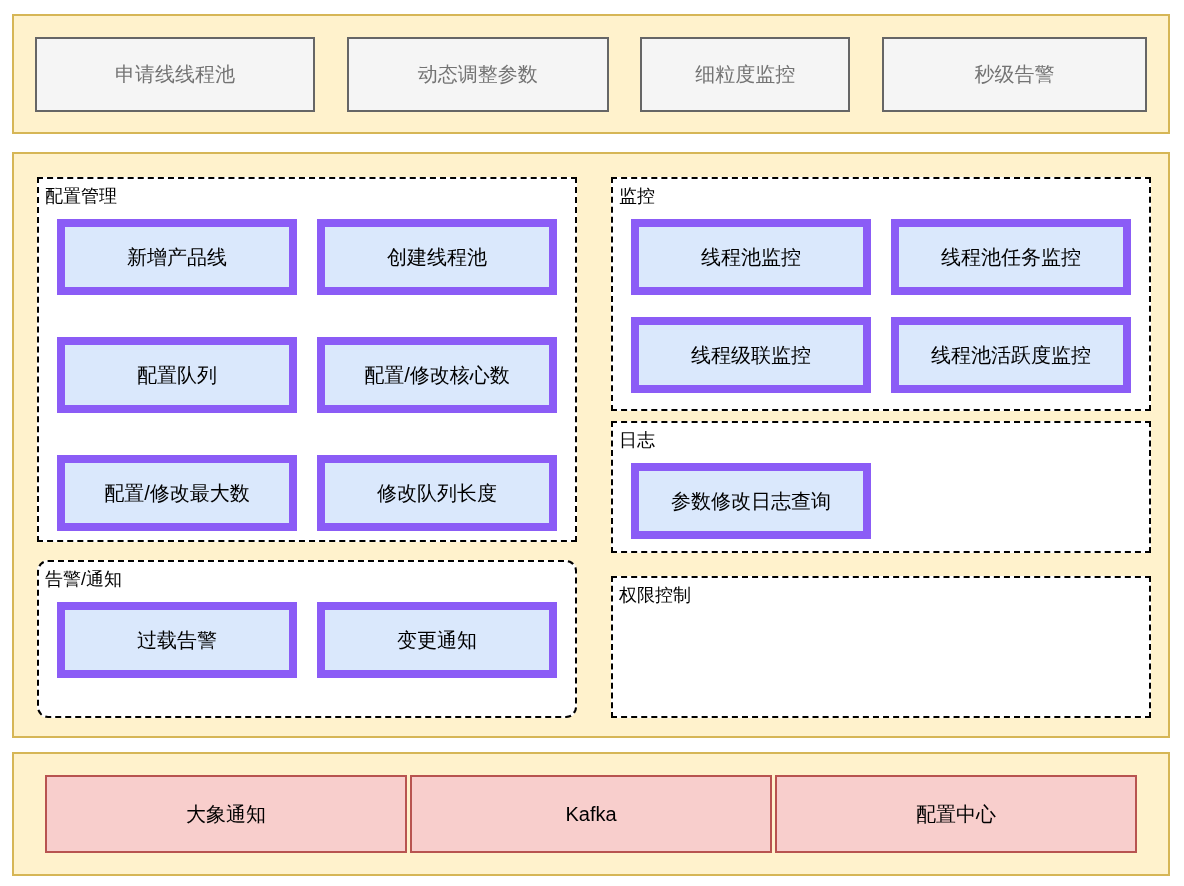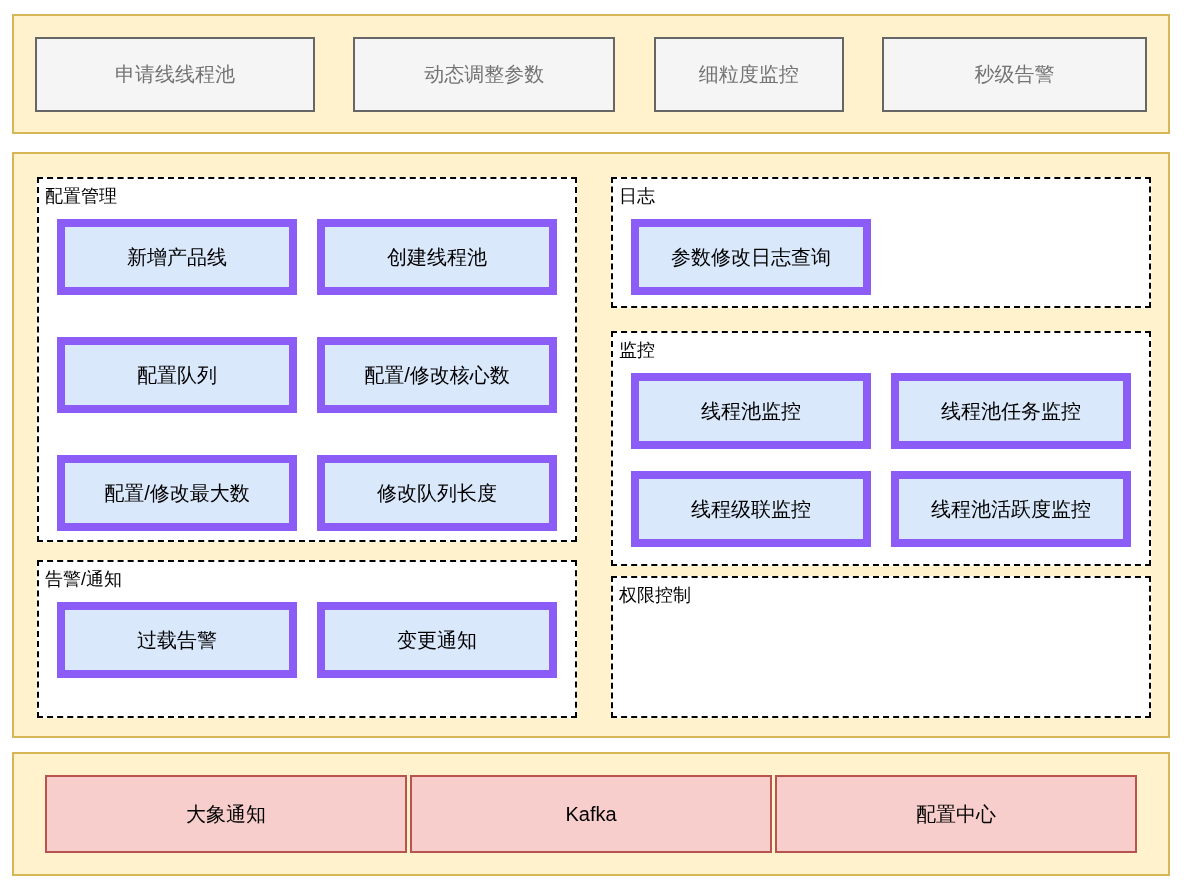--- a/index.html
+++ b/index.html
@@ -48,40 +48,40 @@
     box-sizing: border-box;
     height: 75px;
     display: flex;
     align-items: center;
     justify-content: center;
     font-size: 20px;
     color: #737373;
   }
   .cap-w1 { width: 280px; }
   .cap-w2 { width: 262px; }
-  .cap-w3 { width: 190px; }
+  .cap-w3 { width: 210px; }
   .cap-w4 { width: 265px; }
   .col {
     width: 540px;
     display: flex;
     flex-direction: column;
   }
   .section {
     background: #ffffff;
     border: 2px dashed #000000;
     box-sizing: border-box;
     padding: 5px 16px 0 6px;
   }
   .section-title {
     font-size: 18px;
     line-height: 25px;
     white-space: nowrap;
   }
   .sec-config     { height: 382px; margin-bottom: 18px; }
-  .sec-alert      { height: 165px; }
+  .sec-alert      { height: 165px; border-radius: 11px; }
   .sec-monitor    { height: 235px; margin-bottom: 10px; }
   .sec-log        { height: 132px; margin-bottom: 23px; }
   .sec-permission { height: 143px; }
   .grid {
     display: grid;
     grid-template-columns: 240px 240px;
     column-gap: 20px;
     margin: 10px 0 0 12px;
   }
   .gap-lg { row-gap: 42px; }
@@ -142,34 +142,34 @@
         <div class="grid gap-lg">
           <div class="feature-box">过载告警</div>
           <div class="feature-box">变更通知</div>
         </div>
       </div>
 
     </div>
 
     <div class="col">
 
-      <div class="section sec-log">
-        <div class="section-title">日志</div>
-        <div class="grid gap-sm">
-          <div class="feature-box">参数修改日志查询</div>
-        </div>
-      </div>
-
       <div class="section sec-monitor">
         <div class="section-title">监控</div>
         <div class="grid gap-sm">
           <div class="feature-box">线程池监控</div>
           <div class="feature-box">线程池任务监控</div>
           <div class="feature-box">线程级联监控</div>
           <div class="feature-box">线程池活跃度监控</div>
+        </div>
+      </div>
+
+      <div class="section sec-log">
+        <div class="section-title">日志</div>
+        <div class="grid gap-sm">
+          <div class="feature-box">参数修改日志查询</div>
         </div>
       </div>
 
       <div class="section sec-permission">
         <div class="section-title">权限控制</div>
       </div>
 
     </div>
 
   </div>

